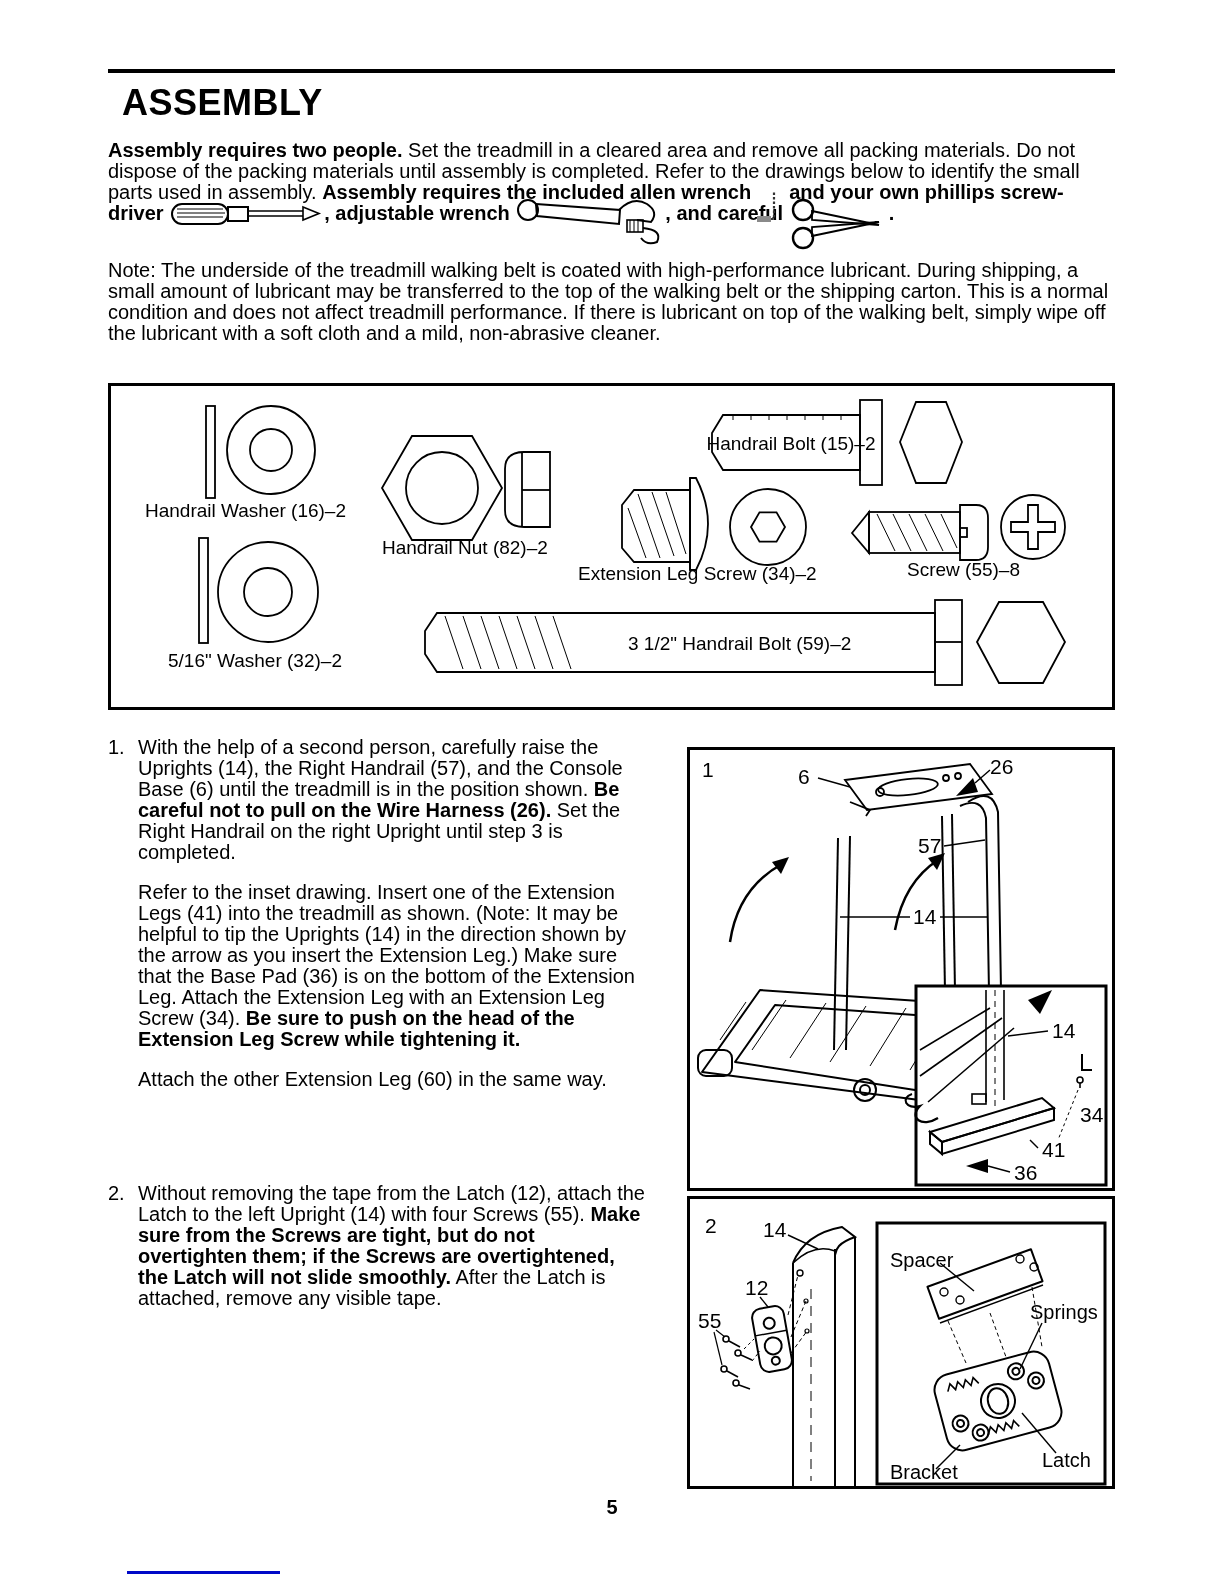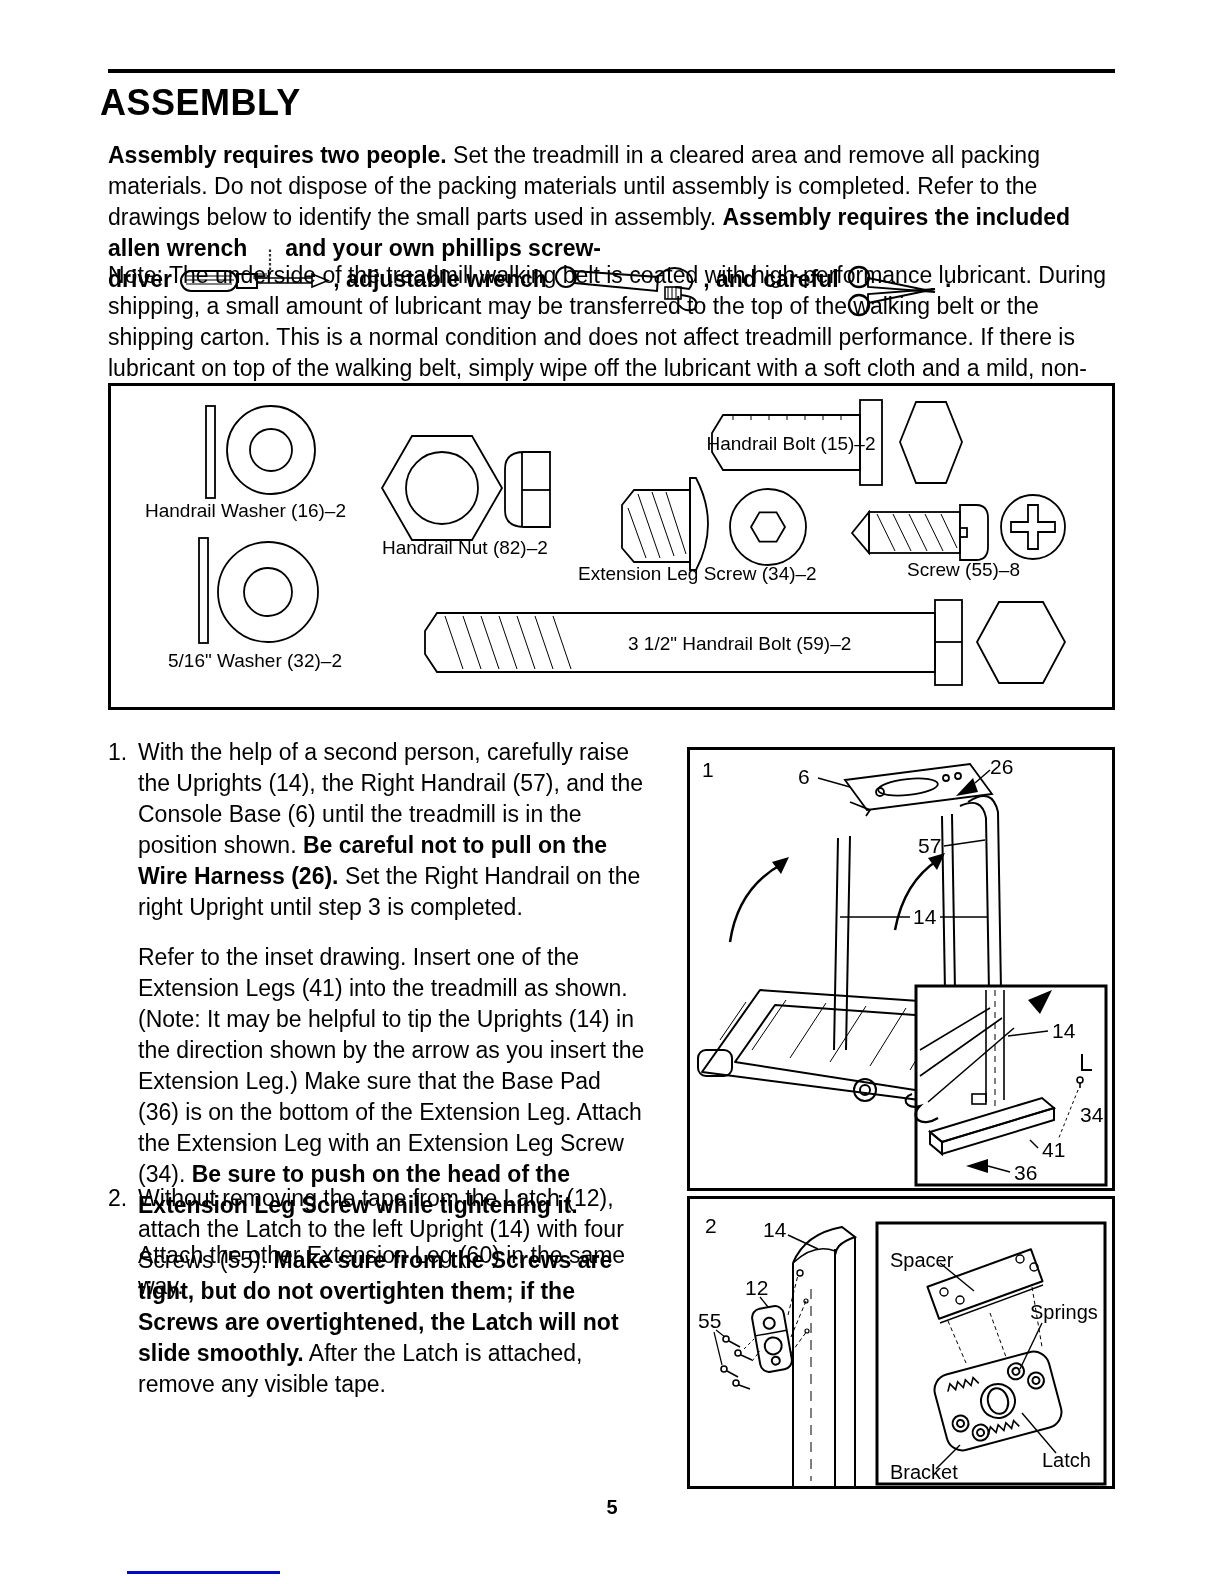--- a/index.html
+++ b/index.html
@@ -1,37 +1,37 @@
 <!DOCTYPE html>
 <html><head>
 <meta charset="utf-8">
 <style>
   html,body{margin:0;padding:0;background:#fff;}
   body{width:1224px;height:1584px;position:relative;font-family:"Liberation Sans",sans-serif;color:#000;}
   .abs{position:absolute;}
   .rule{background:#000;}
   .title{font-size:36px;font-weight:bold;letter-spacing:0.5px;}
-  .bodytext{font-size:23px;line-height:31px;}
+  .bodytext{font-size:20px;line-height:21px;}
   .b{font-weight:bold;}
   .stepwrap{display:flex;}
   .stepnum{width:30px;flex:0 0 30px;}
   .steptext{width:507px;}
   .steptext p{margin:0 0 19px 0;}
   .ico{display:inline-block;position:relative;height:20px;vertical-align:-4px;}
   .ico svg{position:absolute;left:0;overflow:visible;}
   .figbox{border:3px solid #000;background:#fff;}
   svg text{font-family:"Liberation Sans",sans-serif;fill:#000;}
   .pageno{font-size:20px;font-weight:bold;}
   .blueline{background:#0009c8;}
 </style>
 </head>
 <body>
 
 <div class="abs rule" style="left:108px;top:69px;width:1007px;height:4px;"></div>
-<div class="abs title" style="left:100px;top:82px;">ASSEMBLY</div>
+<div class="abs title" style="left:122px;top:82px;">ASSEMBLY</div>
 
 <div class="abs bodytext" style="left:108px;top:140px;width:1010px;">
   <span class="b">Assembly requires two people.</span><span> Set the treadmill in a cleared area and remove all packing materials. Do not dispose of the packing materials until assembly is completed. Refer to the drawings below to identify the small parts used in assembly. </span><span class="b">Assembly requires the included allen wrench</span><span class="ico" style="width:38px;"><svg width="38" height="44" viewBox="0 0 38 44" style="top:2px;">
         <line x1="6" y1="34" x2="20" y2="34" stroke="#8a8a8a" stroke-width="6"></line>
         <polyline points="20,34 23,34 23,6" fill="none" stroke="#333" stroke-width="2.2" stroke-dasharray="2.5,2"></polyline>
       </svg></span><span class="b">and your own phillips screw-</span><br>
   <span class="b">driver</span>
   <span class="ico" style="width:155px;"><svg width="155" height="36" viewBox="0 0 155 36" style="top:-8px;">
         <rect x="3" y="8" width="56" height="20" rx="10" fill="none" stroke="#000" stroke-width="2"></rect>
         <line x1="8" y1="13" x2="54" y2="13" stroke="#000" stroke-width="1"></line>

